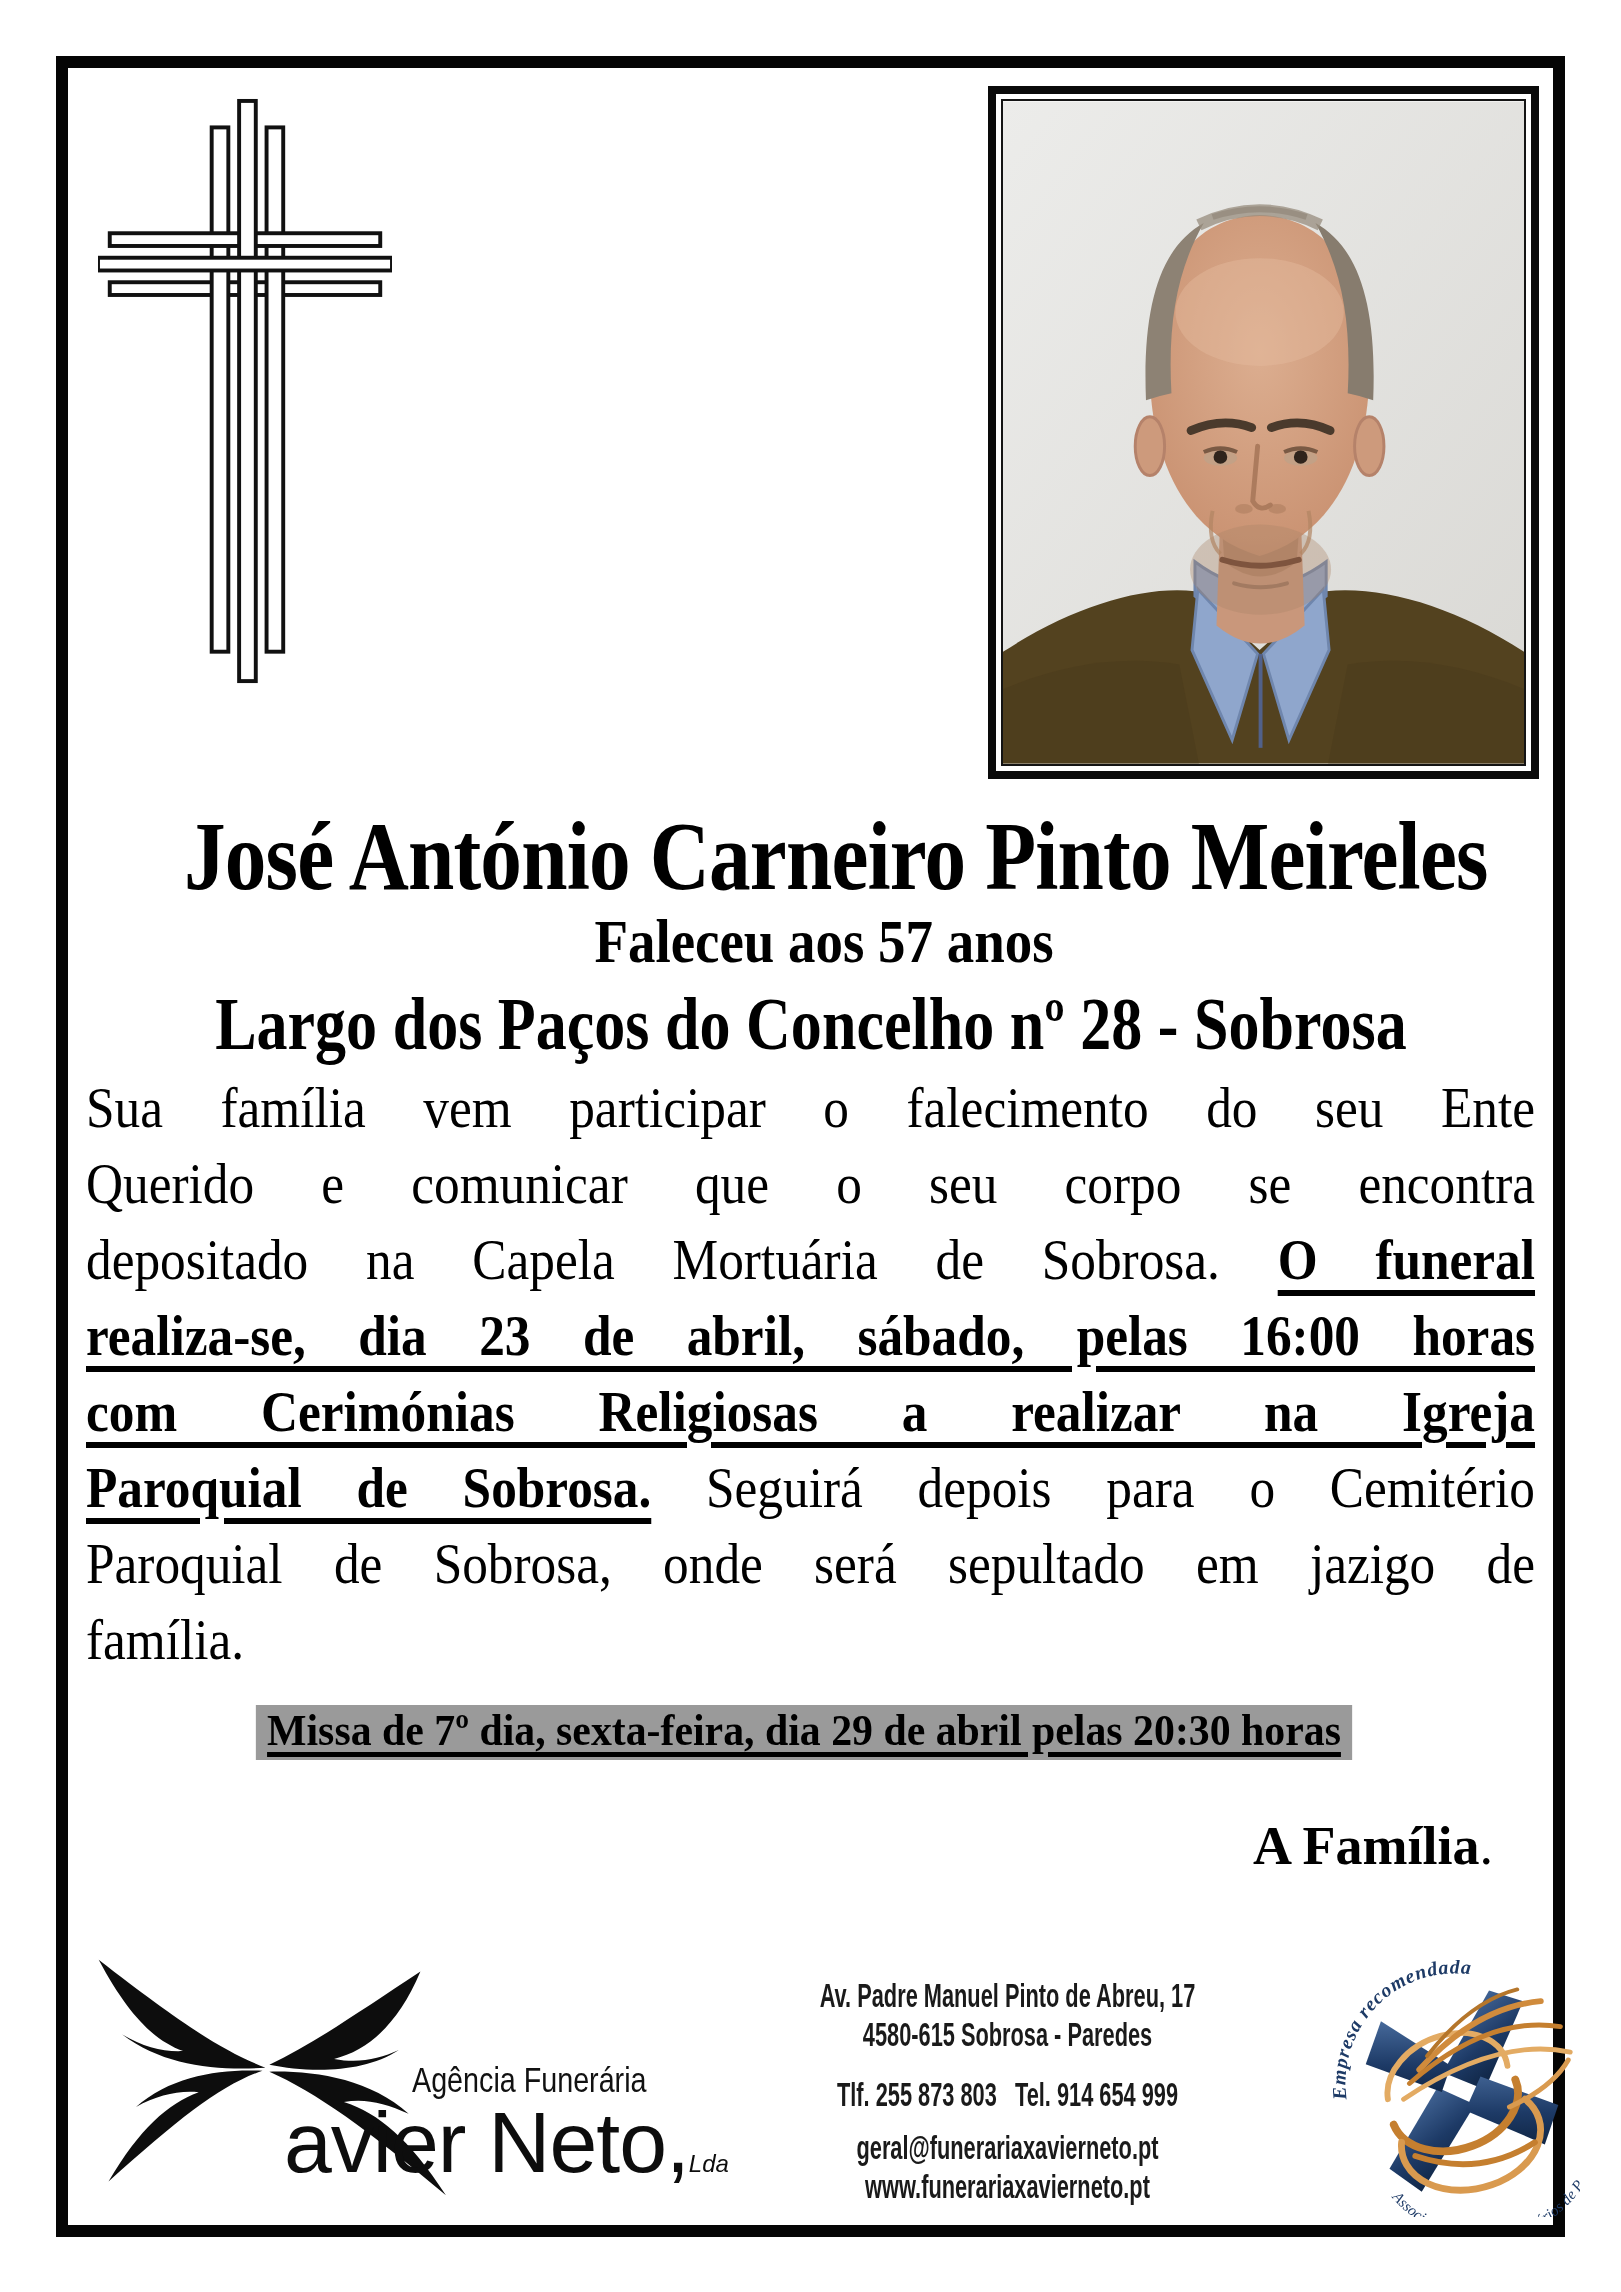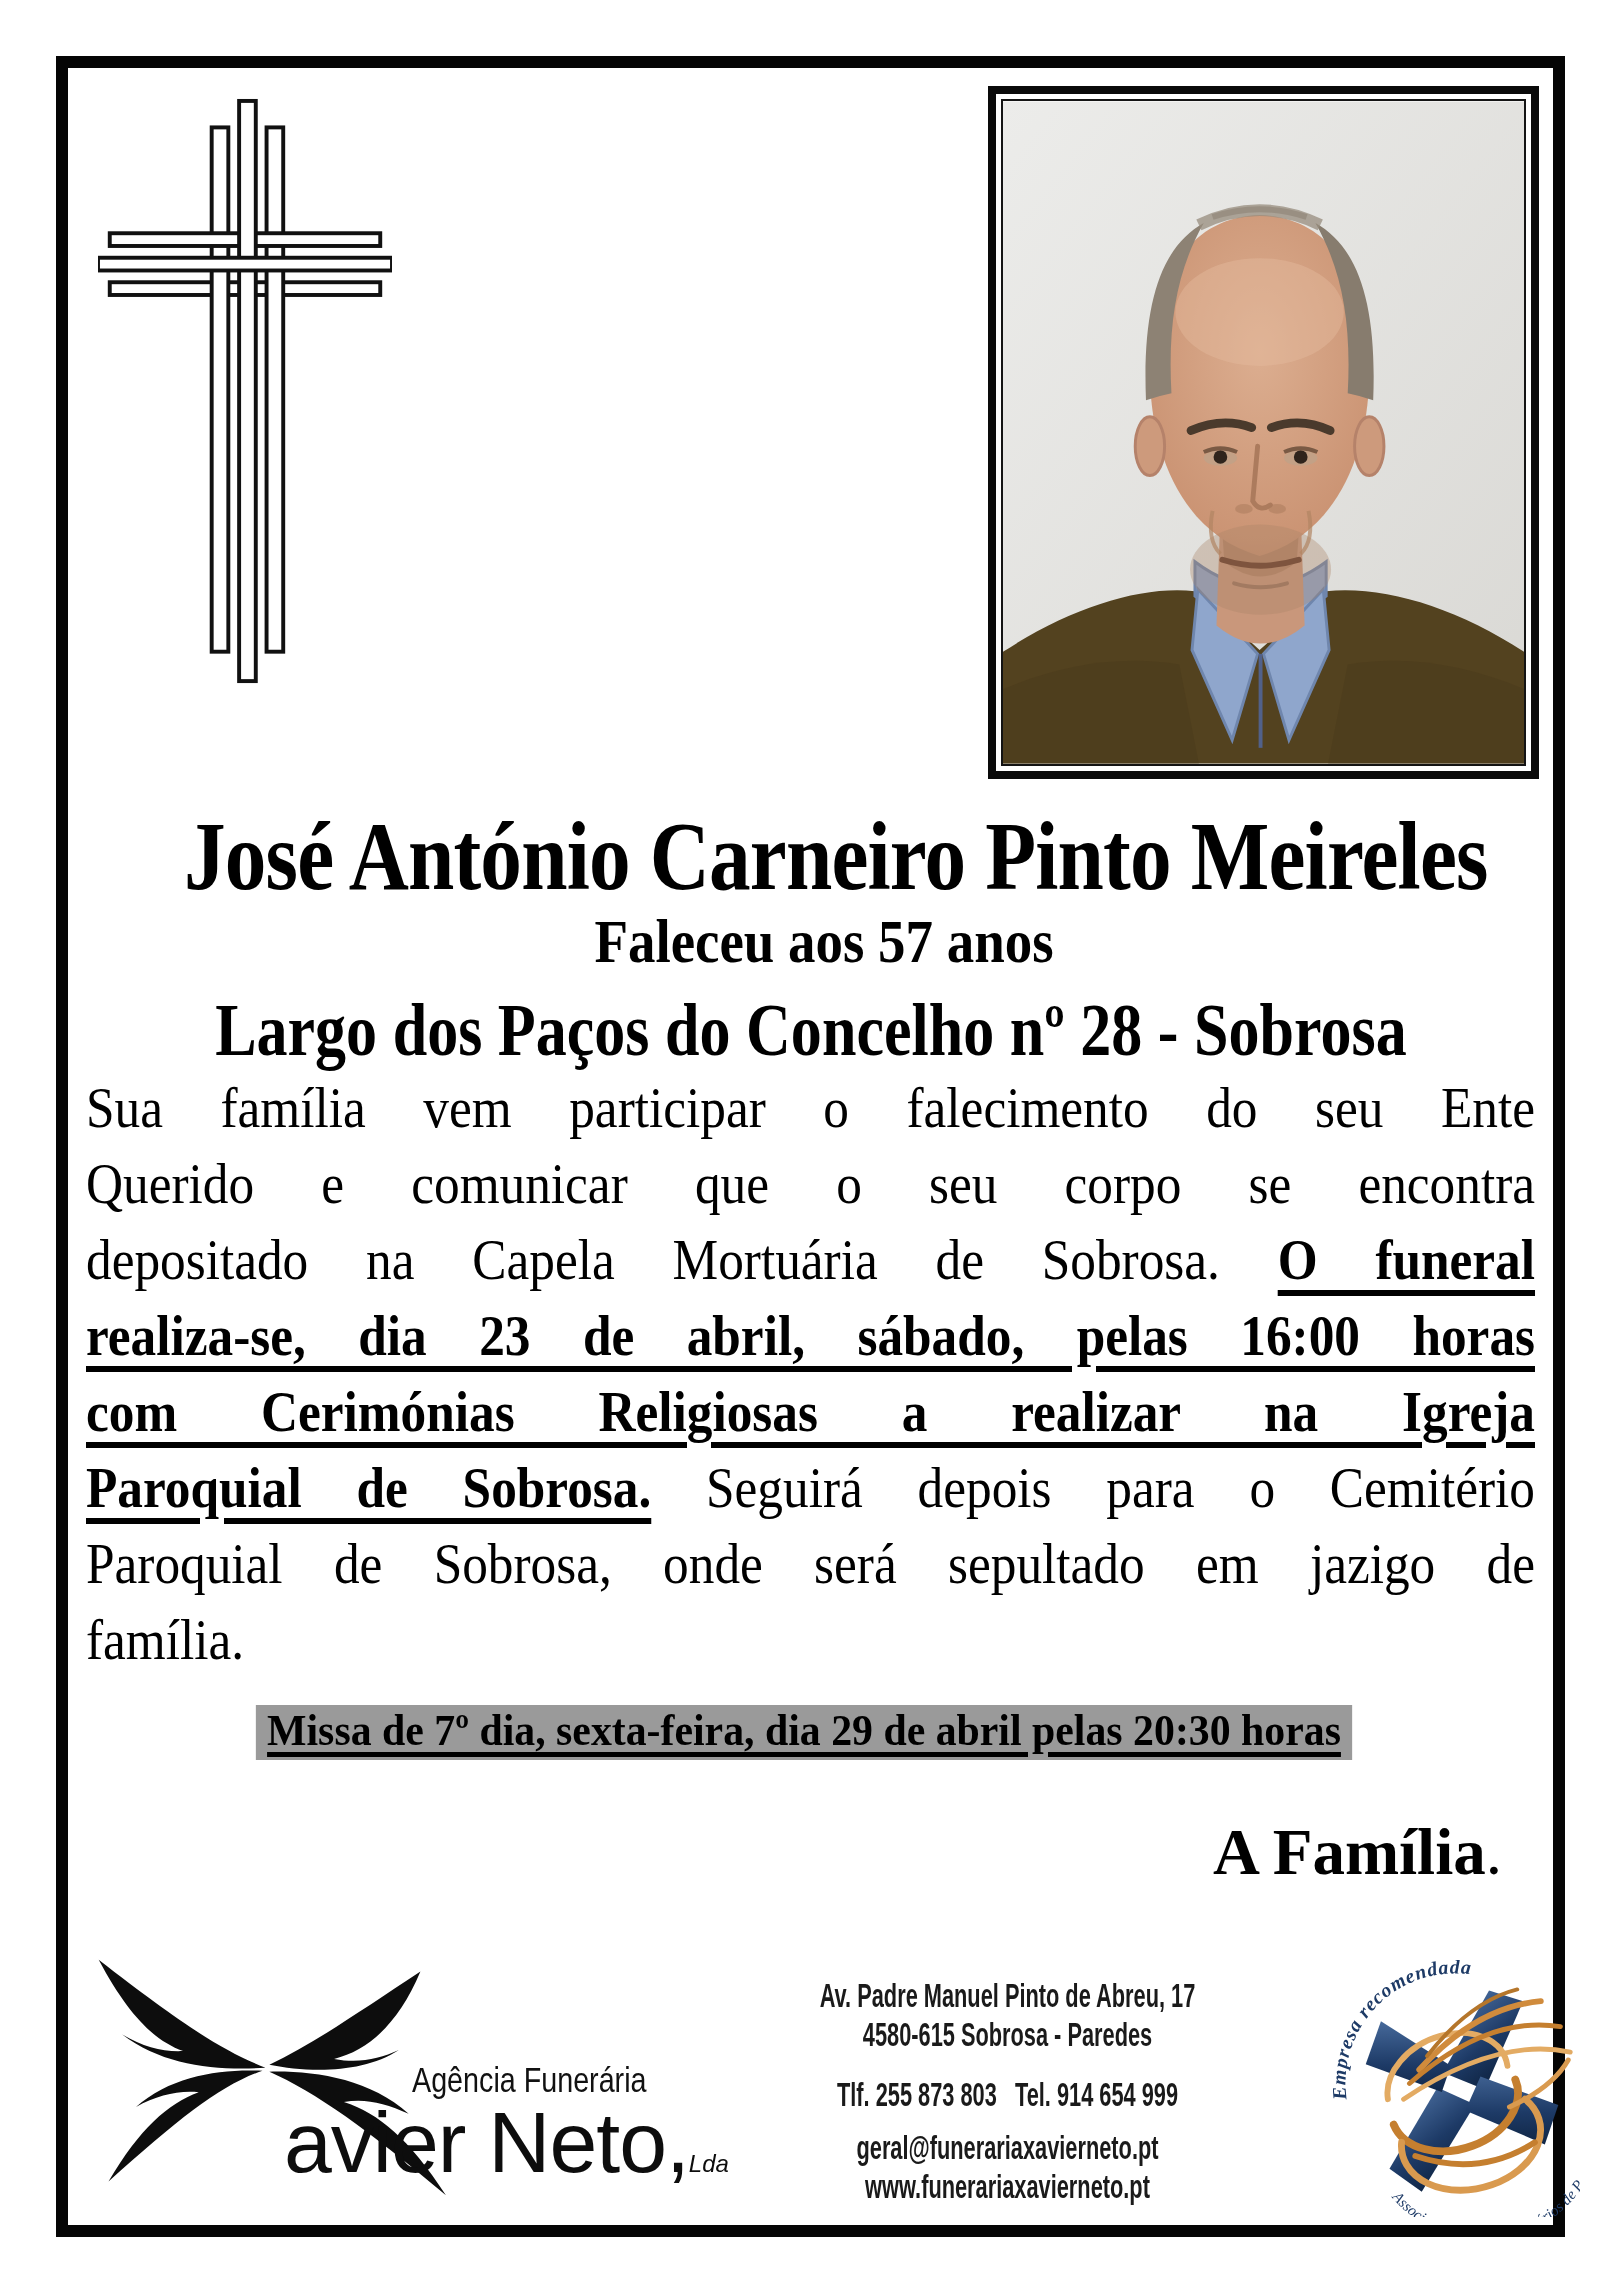--- a/index.html
+++ b/index.html
@@ -23,21 +23,21 @@
   .headings { position:absolute; left:69px; right:69px; top:804px; text-align:center; }
   .deceased-name {
     font-size:98px; font-weight:bold; line-height:104px; display:inline-block;
     transform:scaleX(0.85); transform-origin:50% 50%; white-space:nowrap; letter-spacing:-1px;
   }
   .death-age { margin-top:2px;padding-left:28px; }
   .death-age span {
     font-size:61px; font-weight:bold; line-height:63px; display:inline-block;
     transform:scaleX(0.9); transform-origin:50% 50%; white-space:nowrap;
   }
-  .address-line { margin-top:19px; }
+  .address-line { margin-top:13px; }
   .address-line span {
     font-size:73px; font-weight:bold; line-height:78px; display:inline-block;
     transform:scaleX(0.85); transform-origin:50% 50%; white-space:nowrap;
   }
   
   .body-block {
     position:absolute; left:86px; top:1070px; width:1610px;
     transform:scaleX(0.90); transform-origin:0 0;
     font-size:57px; line-height:76px;
   }
@@ -50,21 +50,21 @@
   
   .mass-block { position:absolute; left:0; right:14px; top:1705px; text-align:center; }
   .mass-line {
     display:inline-block; background:#9a9a9a; padding:2px 11.8px 5.9px 11.8px;
     font-size:44px; font-weight:bold; line-height:1.08; white-space:nowrap;
     text-decoration:underline; text-decoration-thickness:4.9px; text-underline-offset:6.9px;
     transform:scaleX(0.95); transform-origin:50% 0;
   }
   .mass-line.l2 { transform:translateX(110px) scaleX(0.95); margin-top:2px; }
   
-  .signature { position:absolute; right:119px; top:1815px; font-size:65px; font-weight:bold; white-space:nowrap; }
+  .signature { position:absolute; right:128px; top:1815px; font-size:54px; font-weight:bold; white-space:nowrap; }
   .signature .dot { font-weight:400; }
   
   .xlogo { position:absolute; left:83px; top:1952px; width:410px; height:257px; }
   .agency-type {
     position:absolute; left:412px; top:2060px;
     font-family:"Liberation Sans", sans-serif; font-size:35px; color:#111;
     transform:scaleX(0.82); transform-origin:0 0; white-space:nowrap;
   }
   .agency-name {
     position:absolute; left:284px; top:2099px;

